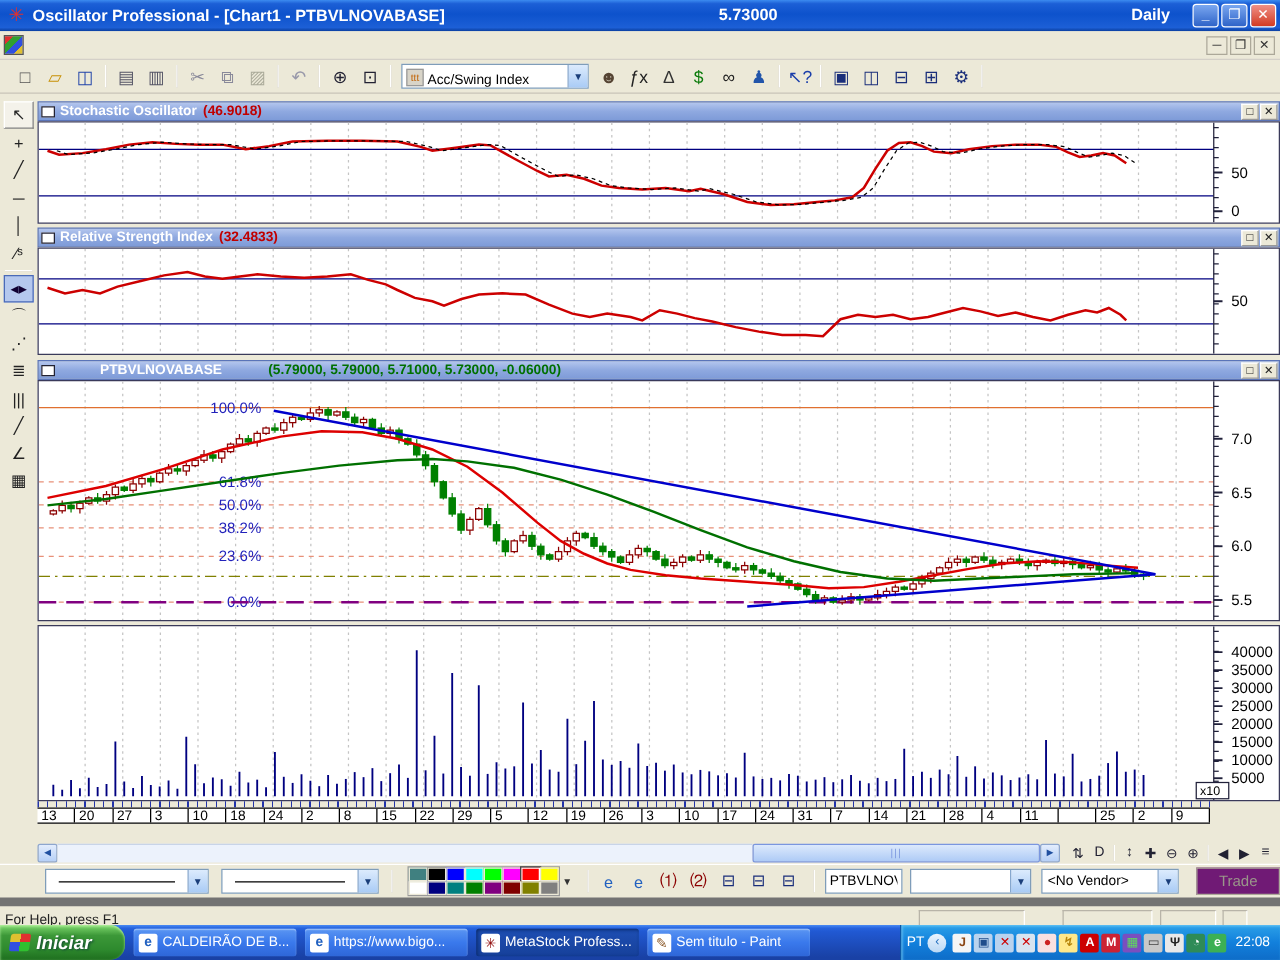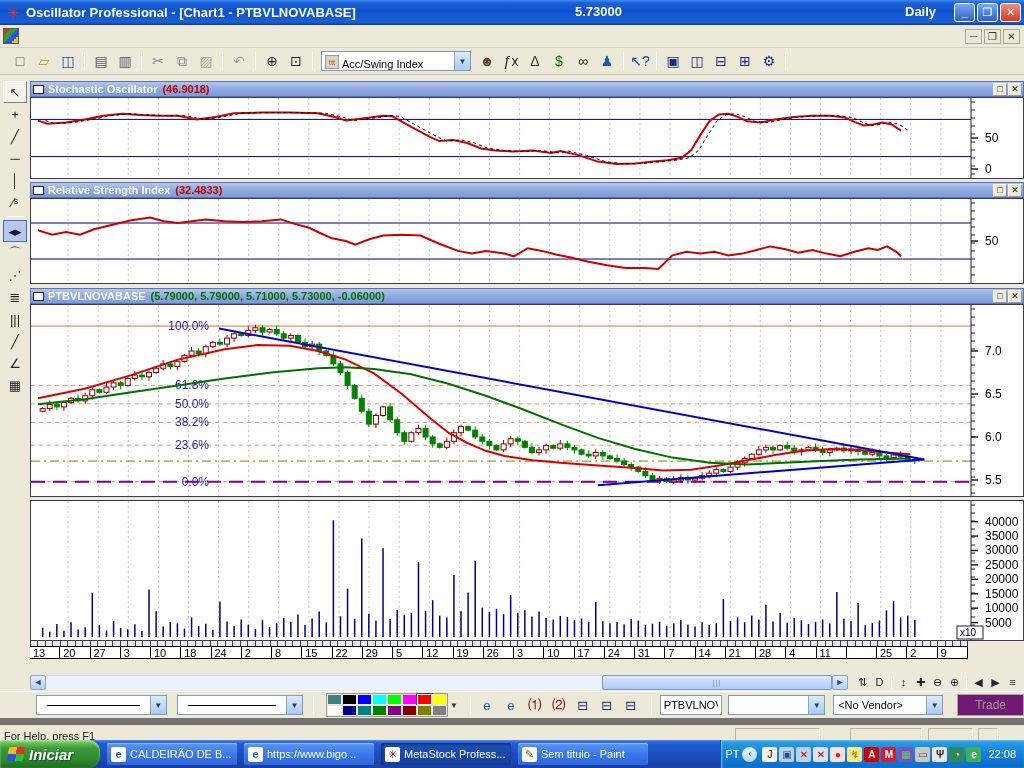--- a/index.html
+++ b/index.html
@@ -327,21 +327,21 @@
         <line x1="940" y1="44" x2="944" y2="44" stroke="#20203A"></line>
         <line x1="940" y1="52" x2="944" y2="52" stroke="#20203A"></line>
         <line x1="940" y1="60" x2="944" y2="60" stroke="#20203A"></line>
         <line x1="940" y1="68" x2="944" y2="68" stroke="#20203A"></line>
         <line x1="940" y1="76" x2="944" y2="76" stroke="#20203A"></line>
         <line x1="940" y1="42" x2="947" y2="42" stroke="#20203A" stroke-width="1.5"></line>
         <text x="954" y="46" font-size="12" fill="#000" font-family="Liberation Sans, sans-serif">50</text>
       </svg>
     </div>
 
-  <div class="panel-header" style="top:288px;">
+  <div class="panel-header" style="top:288px;gap:32px;">
     <span class="chk"></span>
     <span>PTBVLNOVABASE</span>
     <span class="val" style="color:#007000;">(5.79000, 5.79000, 5.71000, 5.73000, -0.06000)</span>
     <span class="hbtns">
       <span class="hbtn">□</span>
       <span class="hbtn">✕</span>
     </span>
   </div>
   <div class="plot" id="price-plot" style="top:304px; height:193px;">
       <svg width="992" height="191" viewBox="0 0 992 191">

